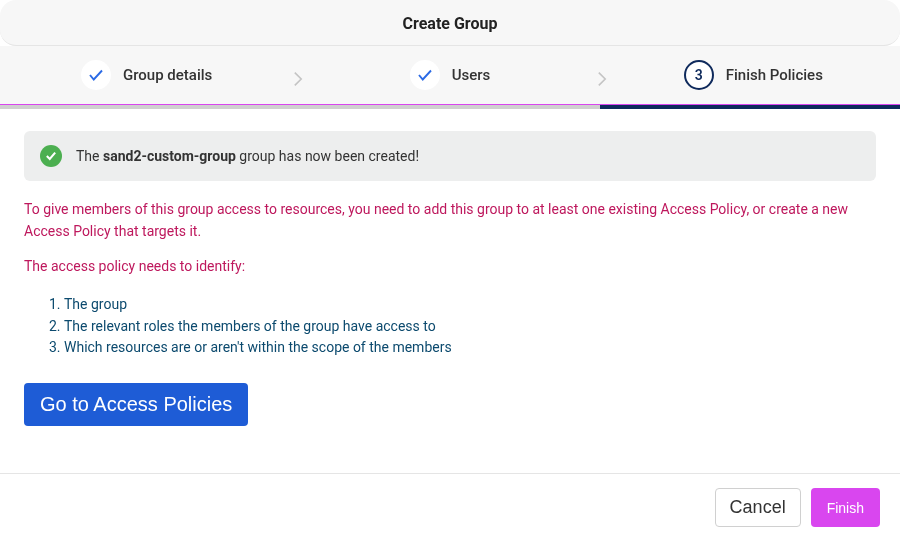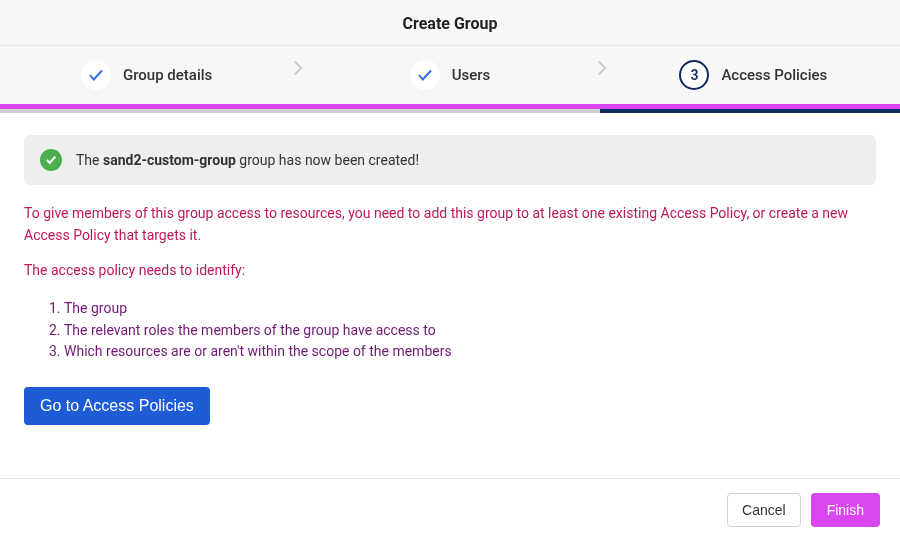--- a/index.html
+++ b/index.html
@@ -11,32 +11,33 @@
       width: 900px;
       height: 541px;
       display: flex;
       flex-direction: column;
     }
     .header {
       background: #f7f7f7;
       text-align: center;
       padding: 14px 0 12px;
       border-bottom: 1px solid #e5e5e5;
+      border-radius: 16px;
     }
     .header-title {
       font-weight: 700;
       font-size: 16px;
       color: #222;
     }
     .stepper {
       display: flex;
-      align-items: flex-start;
+      align-items: flex-end;
       background: #f7f7f7;
       padding: 14px 0;
-      border-bottom: 5px solid #d946ef;
+      border-bottom: 1px solid #d946ef;
     }
     .step {
       flex: 1;
       display: flex;
       align-items: center;
       justify-content: center;
       gap: 12px;
     }
     .step-indicator {
       width: 30px;
@@ -127,53 +128,53 @@
       line-height: 1.55;
       color: #be185d;
       margin-bottom: 14px;
     }
     .body-list {
       list-style: decimal;
       padding-left: 40px;
       margin-top: 16px;
       line-height: 1.55;
       font-size: 14px;
-      color: #701a75;
+      color: #0c4a6e;
     }
     .body-list li { margin-bottom: 0; }
     .list-intro {
       margin-bottom: 8px;
     }
     .list-block {
       margin-bottom: 14px;
     }
     .primary-btn {
       background: #1e5cd6;
       color: #fff;
       border: none;
       border-radius: 4px;
       padding: 10px 16px;
-      font-size: 16px;
+      font-size: 20px;
       font-weight: 500;
       cursor: pointer;
       margin-top: 10px;
     }
     .footer {
       border-top: 1px solid #e5e5e5;
       padding: 14px 20px;
       display: flex;
       justify-content: flex-end;
       gap: 10px;
     }
     .btn-secondary {
       background: #fff;
       border: 1px solid #d0d0d0;
       border-radius: 4px;
       padding: 8px 14px;
-      font-size: 14px;
+      font-size: 18px;
       color: #333;
       cursor: pointer;
     }
     .btn-primary-sm {
       background: #d946ef;
       color: #fff;
       border: none;
       border-radius: 4px;
       padding: 8px 16px;
       font-size: 14px;
@@ -209,21 +210,21 @@
     </div>
     <span class="step-label">Users</span>
   </div>
   <div class="step-arrow">
     <svg viewBox="0 0 12 20">
         <polyline points="2 2 10 10 2 18"></polyline>
       </svg>
   </div>
   <div class="step">
     <div class="step-indicator current">3</div>
-    <span class="step-label">Access Policies</span>
+    <span class="step-label">Finish Policies</span>
   </div>
 </div>
 
 <div class="progress-bar">
   <div class="progress-seg"></div>
   <div class="progress-seg"></div>
   <div class="progress-seg active"></div>
 </div>
 
 <div class="content">

